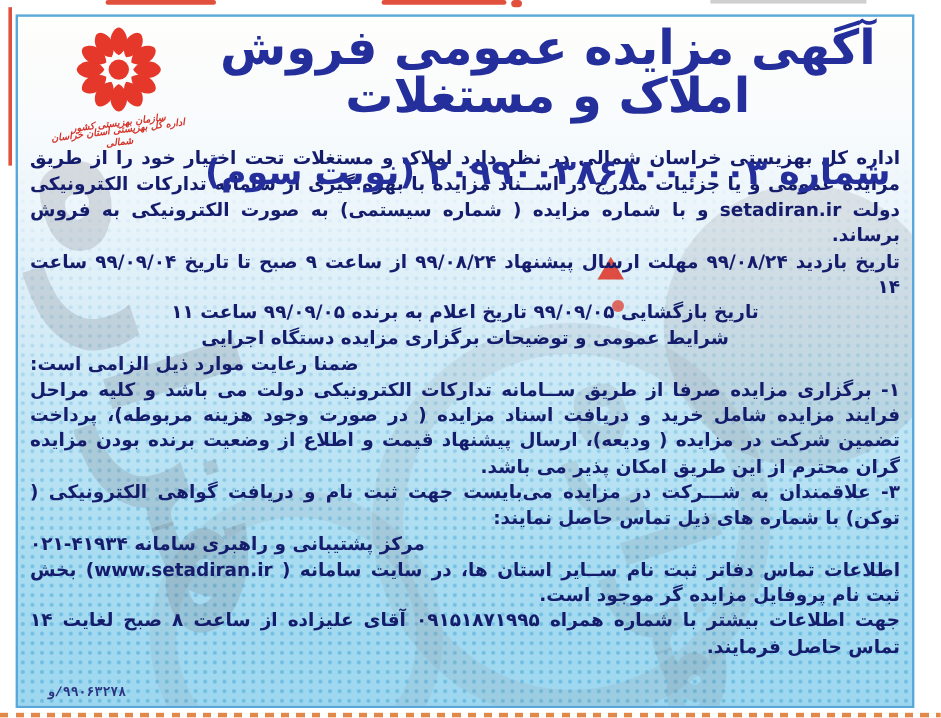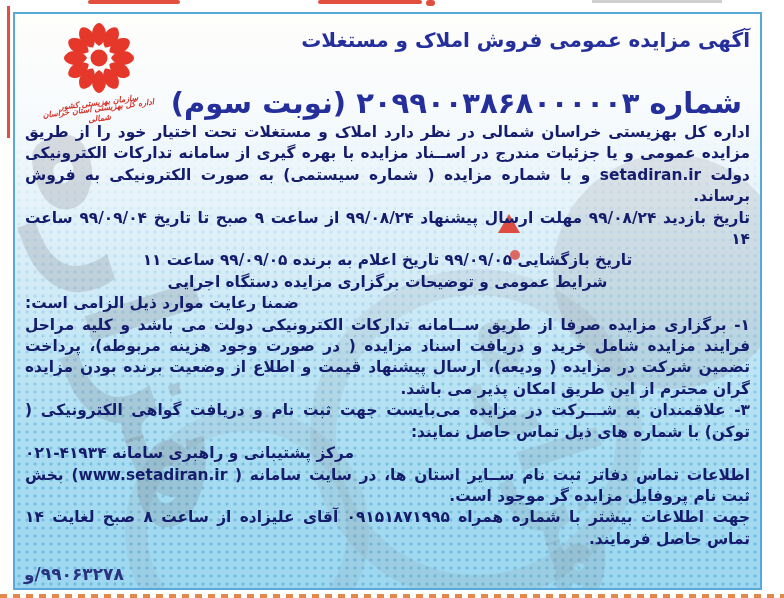--- a/index.html
+++ b/index.html
@@ -53,29 +53,29 @@
     background:rgba(222,48,34,.7);}
 
   
   .content{position:absolute;inset:0;z-index:2;padding:4px 10px 0;direction:rtl;
     font-weight:bold;color:#141c6b;}
   .header{position:relative;height:104px;direction:ltr;}
   .logo-wrap{position:absolute;left:10px;top:0;width:128px;text-align:center;}
   .logo-script{font-size:8px;line-height:10px;color:#d6352c;transform:rotate(-7deg);
     margin-top:-4px;font-style:italic;}
   .titles{margin-left:138px;text-align:center;direction:rtl;}
-  .title-l1{font-size:20px;line-height:40px;color:#252f9b;padding-top:2px;text-align:right;}
+  .title-l1{font-size:40px;line-height:40px;color:#252f9b;padding-top:2px;}
   .title-l2{font-size:29px;line-height:38px;color:#252f9b;margin-top:24px;}
 
   .p{font-size:15.4px;line-height:21.4px;text-align:justify;margin:0;}
   .p.center{text-align:center;}
   .p.right{text-align:left;}
   .mt{margin-top:3px;}
-  .serial{position:absolute;left:9px;bottom:4px;z-index:3;font-size:17px;
-    color:#2a3380;direction:rtl;font-weight:bold;}
+  .serial{position:absolute;left:24px;bottom:4px;z-index:3;font-size:11px;
+    color:#2a3380;direction:rtl;font-weight:bold;font-family:Liberation Mono, monospace;}
 </style>
 </head>
 <body>
 
 <div class="top-dash d1"></div>
 <div class="top-dash d2"></div>
 <div class="top-dot"></div>
 <div class="top-gray"></div>
 <div class="left-red-line"></div>
 <div class="bottom-dots"></div>

